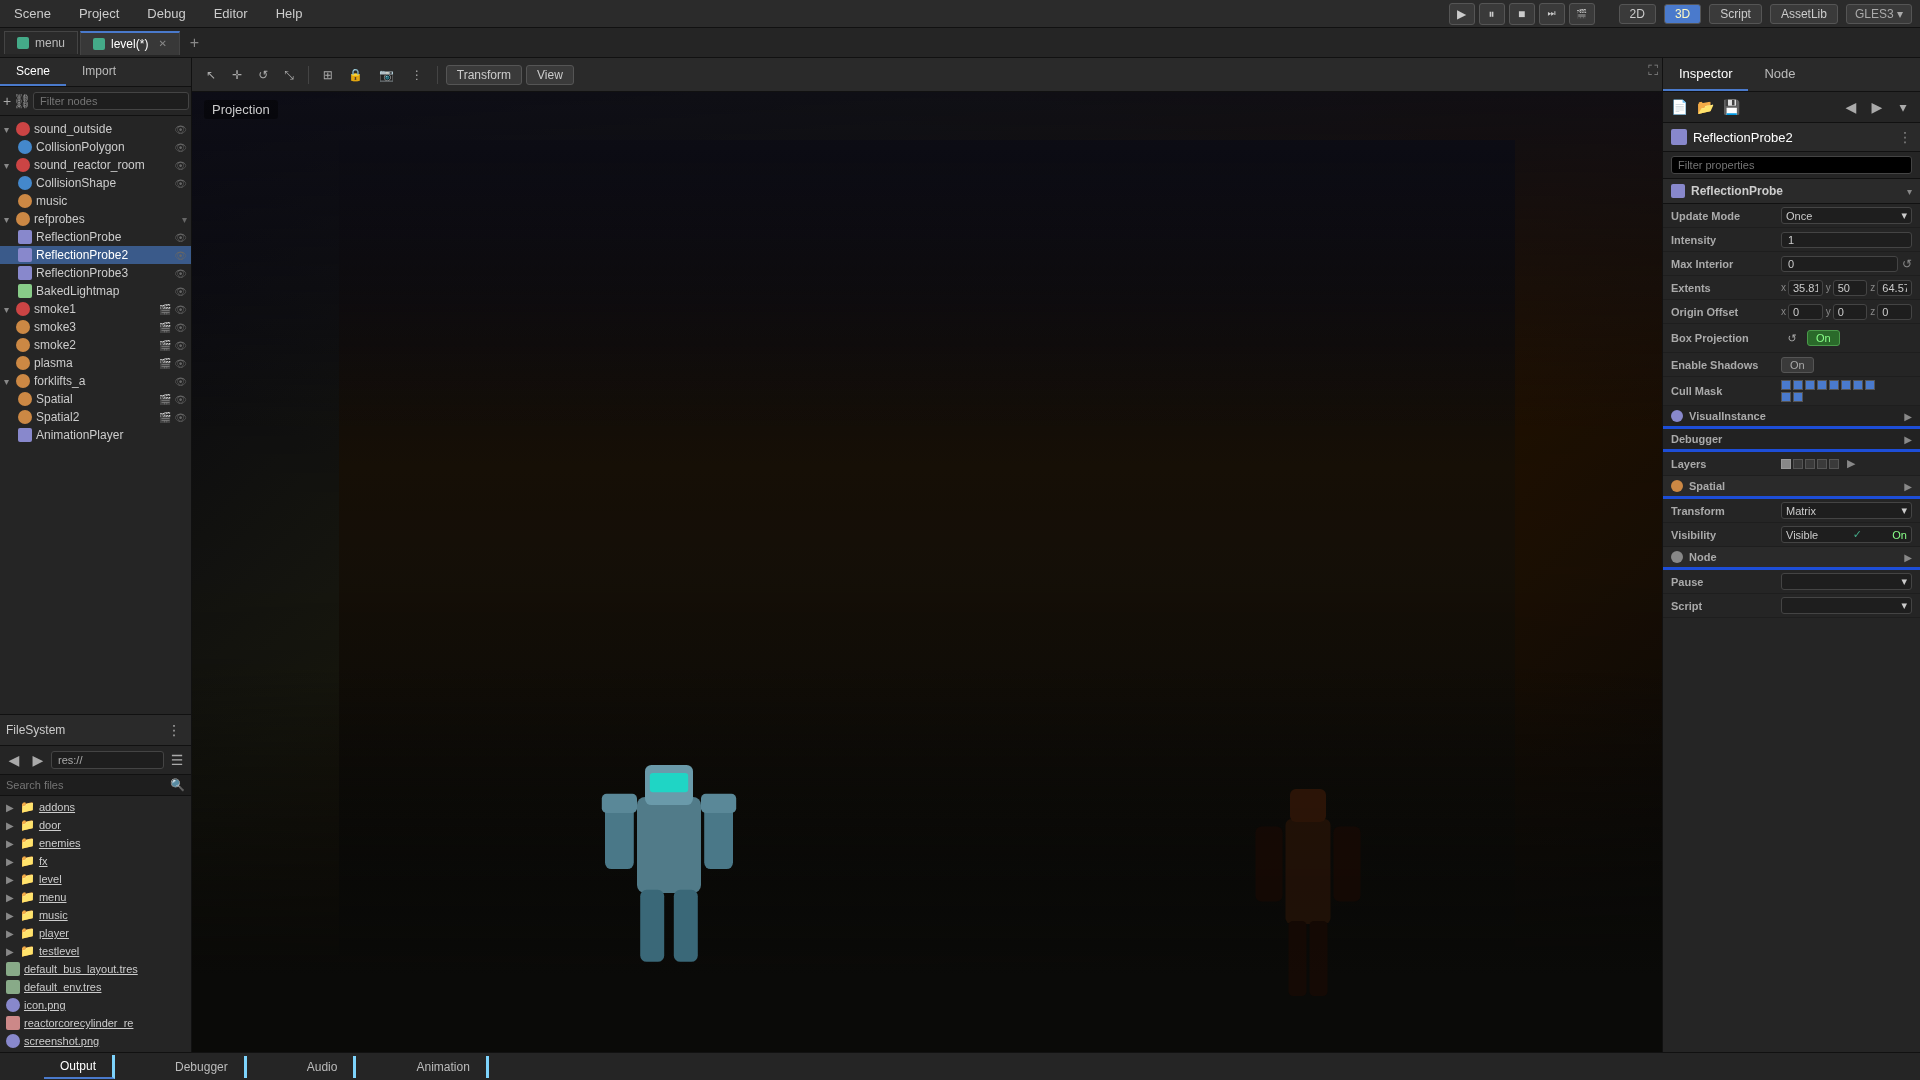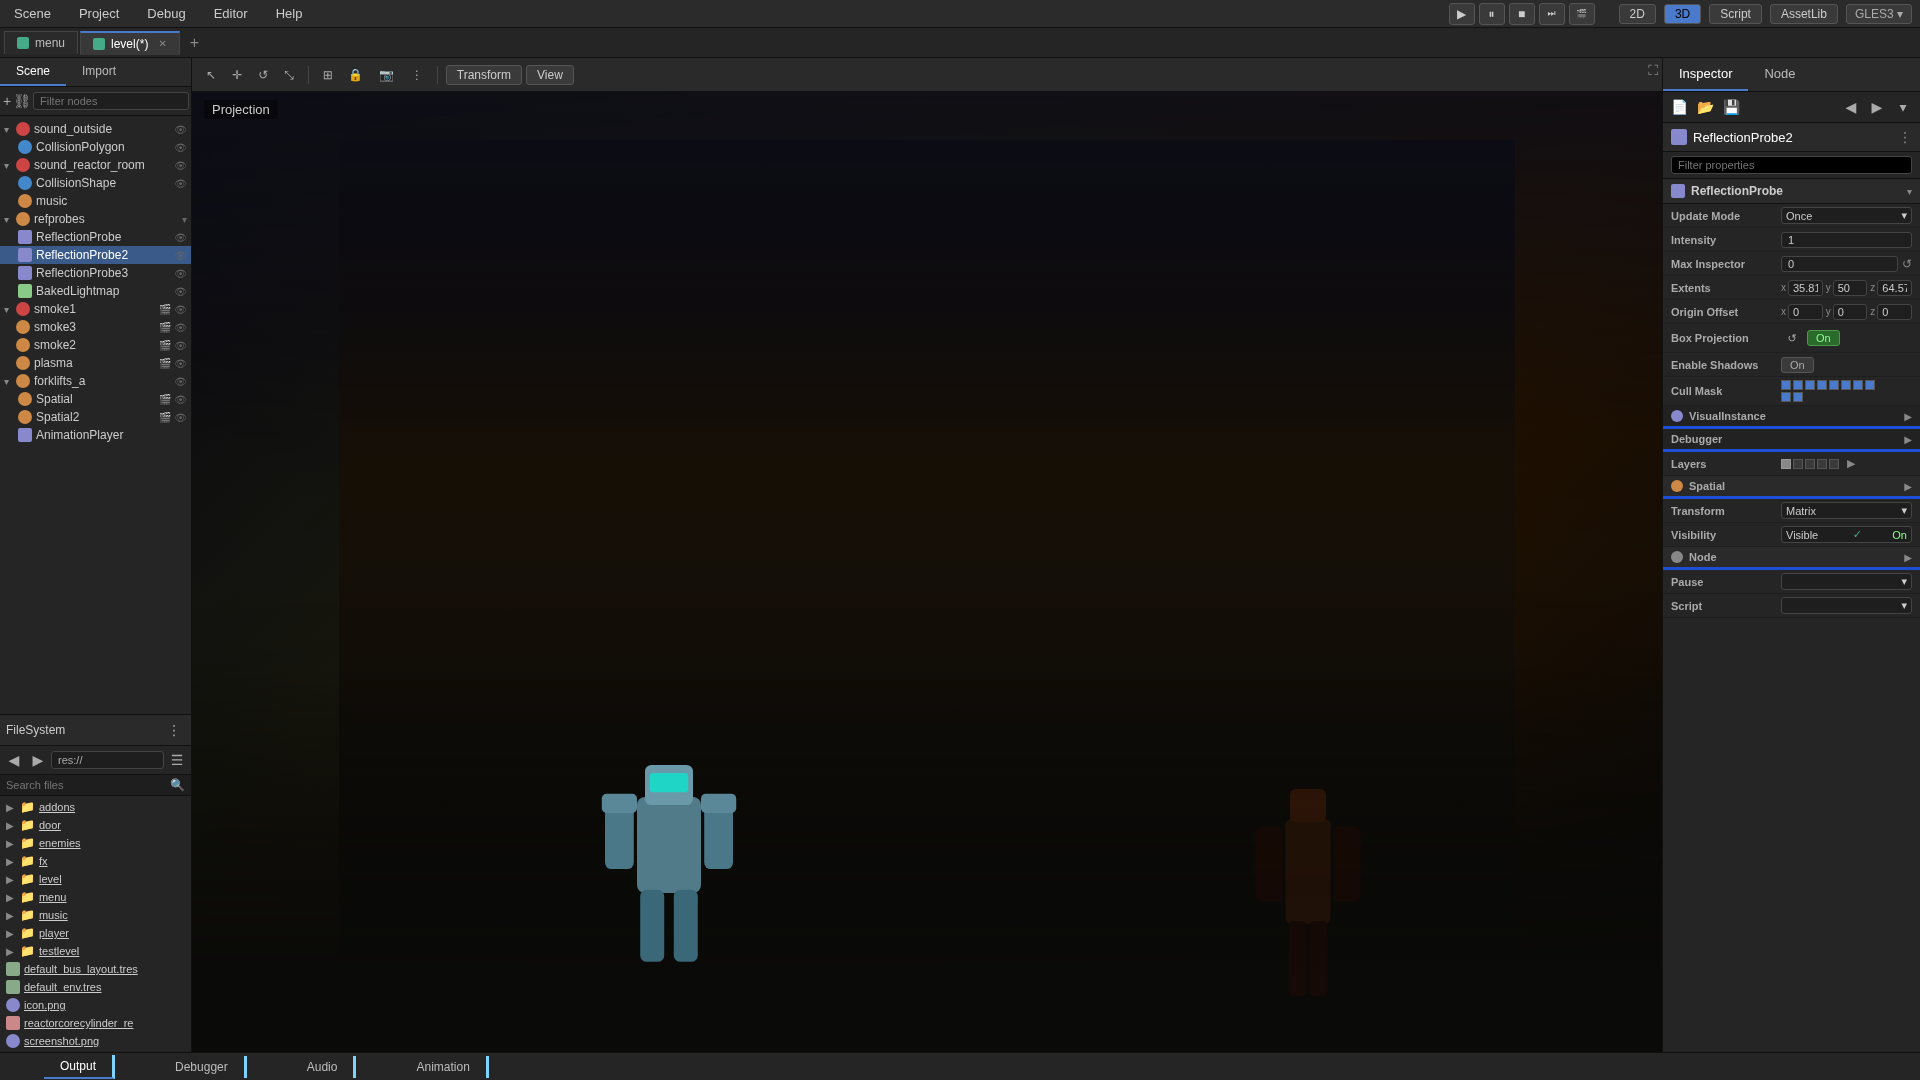--- a/index.html
+++ b/index.html
@@ -3,21 +3,21 @@
   <meta charset="utf-8">
   <style>
     * { box-sizing: border-box; margin: 0; padding: 0; }
     body { background: #1a1a1a; color: #ccc; font-family: 'Segoe UI', sans-serif; font-size: 12px; width: 1920px; height: 1080px; overflow: hidden; display: flex; flex-direction: column; }
 
     
     .menu-bar { background: #2b2b2b; height: 28px; display: flex; align-items: center; padding: 0 8px; gap: 16px; border-bottom: 1px solid #111; flex-shrink: 0; }
     .menu-item { color: #ccc; cursor: pointer; padding: 2px 6px; font-size: 13px; }
     .menu-bar-right { margin-left: auto; display: flex; align-items: center; gap: 8px; }
     .mode-btn { background: #3a3a3a; color: #ccc; border: 1px solid #555; padding: 2px 10px; cursor: pointer; font-size: 12px; border-radius: 3px; }
-    .mode-btn.active { background: #4a7acc; color: #000000; }
+    .mode-btn.active { background: #4a7acc; color: #fef9c3; }
     .gles-badge { background: #3a3a3a; color: #aaa; border: 1px solid #555; padding: 2px 8px; font-size: 12px; border-radius: 3px; }
 
     
     .tab-bar { background: #252525; height: 30px; display: flex; align-items: center; padding: 0 4px; border-bottom: 1px solid #111; flex-shrink: 0; }
     .tab { display: flex; align-items: center; padding: 4px 12px; background: #2a2a2a; border: 1px solid #444; border-bottom: none; margin-right: 2px; cursor: pointer; gap: 6px; font-size: 12px; color: #bbb; }
     .tab.active { background: #383838; color: #fff; border-top: 2px solid #4a7acc; }
     .tab-icon { width: 12px; height: 12px; background: #4a8; border-radius: 2px; display: inline-block; }
     .tab-close { color: #888; font-size: 10px; margin-left: 4px; }
     .tab-add { color: #888; font-size: 16px; padding: 0 8px; cursor: pointer; }
 
@@ -476,21 +476,21 @@
       </div>
 
       <div class="prop-row">
         <span class="prop-label">Intensity</span>
         <div class="prop-value">
           <input class="prop-input" value="1" style="">
         </div>
       </div>
 
       <div class="prop-row">
-        <span class="prop-label">Max Inspector</span>
+        <span class="prop-label">Max Interior</span>
         <div class="prop-value">
           <input class="prop-input" value="0" style="">
           <button style="background:transparent; border:none; color:#888; cursor:pointer; font-size:12px;">↺</button>
         </div>
       </div>
 
       <div class="prop-row">
         <span class="prop-label">Extents</span>
         <div class="prop-value">
           <div class="xyz-row">

